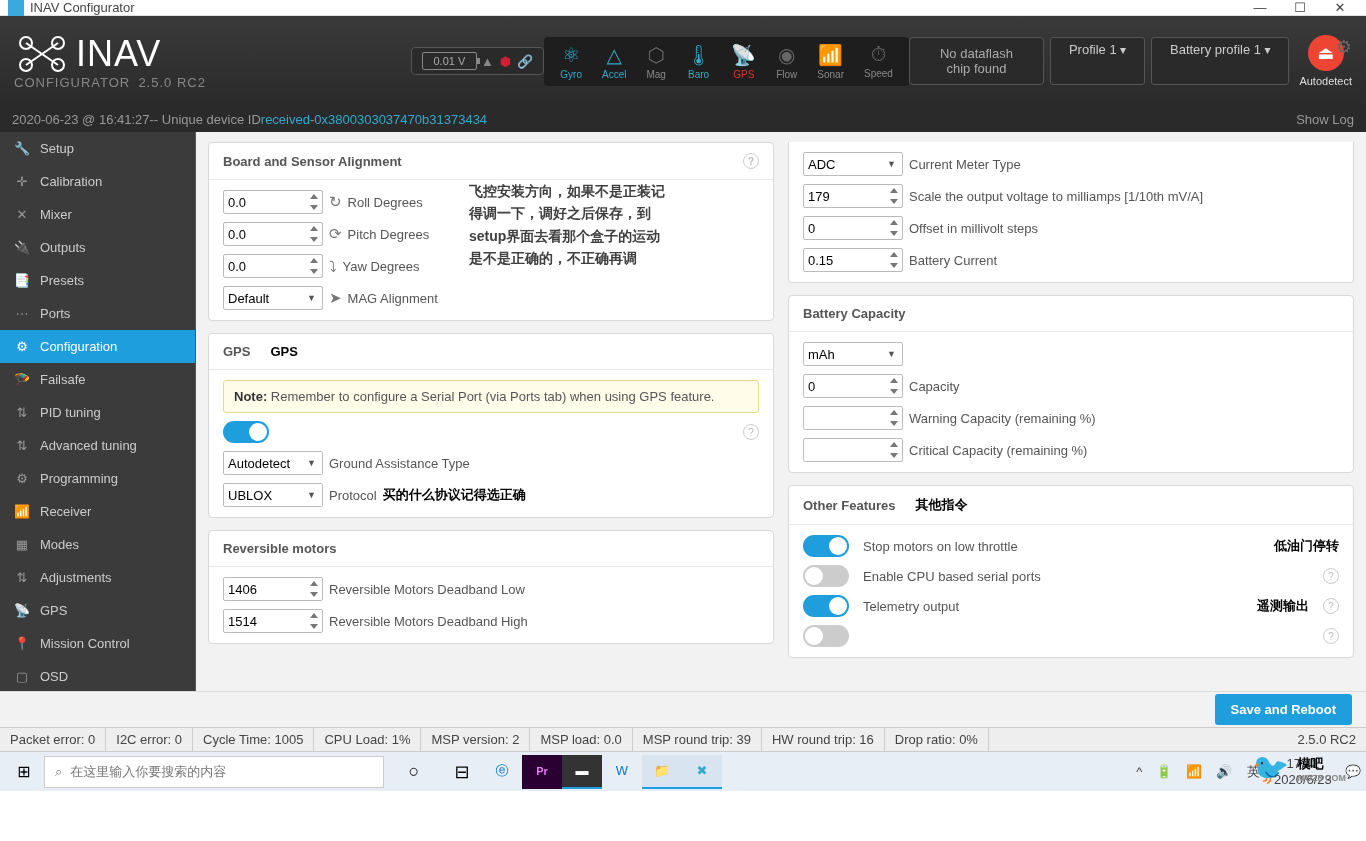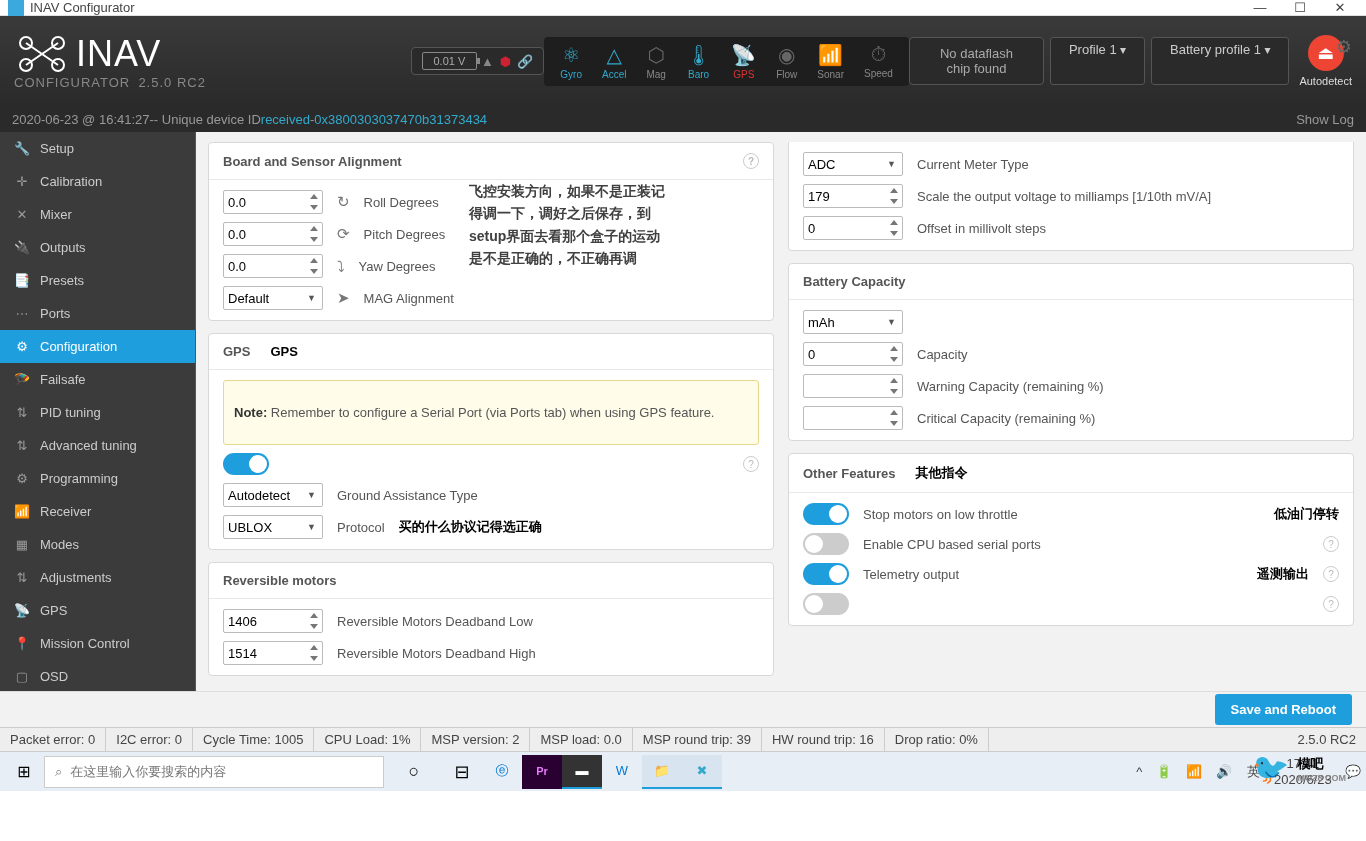--- a/index.html
+++ b/index.html
@@ -45,29 +45,29 @@
 .side-item{display:flex;align-items:center;gap:10px;padding:9px 14px;color:#ccc;cursor:pointer;font-size:13px}
 .side-item.active{background:#1f9ede;color:#fff}
 .side-ico{width:16px;text-align:center;color:#999}
 .side-item.active .side-ico{color:#fff}
 .content{flex:1;background:#f2f2f2;overflow-y:auto;padding:0 12px;display:flex;gap:14px;position:relative}
 .col{flex:1;display:flex;flex-direction:column;gap:12px;padding-top:10px}
 .panel{background:#fff;border:1px solid #d8d8d8;border-radius:4px}
 .panel-hd{padding:10px 14px;border-bottom:1px solid #e8e8e8;color:#555;font-weight:600;display:flex;align-items:center;gap:20px}
 .panel-bd{padding:10px 14px;display:flex;flex-direction:column;gap:8px}
 .help-q{margin-left:auto;color:#bbb;border:1px solid #ccc;border-radius:50%;width:16px;height:16px;display:inline-flex;align-items:center;justify-content:center;font-size:10px}
-.row{display:flex;align-items:center;gap:14px}
+.row{display:flex;align-items:center;gap:6px}
 .spin{width:100px;height:24px;border:1px solid #bbb;border-radius:2px;padding:0 4px;position:relative;display:flex;align-items:center}
 .spin:after{content:'';position:absolute;right:4px;top:3px;border-left:4px solid transparent;border-right:4px solid transparent;border-bottom:5px solid #777}
 .spin:before{content:'';position:absolute;right:4px;bottom:3px;border-left:4px solid transparent;border-right:4px solid transparent;border-top:5px solid #777}
 .sel{width:100px;height:24px;border:1px solid #bbb;border-radius:2px;padding:0 4px;display:flex;align-items:center;position:relative;background:#fff}
 .sel:after{content:'▼';position:absolute;right:6px;font-size:9px;color:#555}
 .lbl{color:#555}
 .rot-ico{color:#777;font-size:15px}
-.note-box{background:#fffdea;border:1px solid #e8d98a;border-radius:3px;padding:24px 10px;color:#555}
+.note-box{background:#fffdea;border:1px solid #e8d98a;border-radius:3px;padding:8px 10px;color:#555}
 .note-box b{color:#333}
 .switch{width:46px;height:22px;border-radius:11px;background:#1f9ede;position:relative}
 .switch:after{content:'';position:absolute;right:2px;top:2px;width:18px;height:18px;background:#fff;border-radius:50%}
 .switch.off{background:#ccc}
 .switch.off:after{left:2px;right:auto}
 .switch-row{display:flex;align-items:center;gap:14px}
 .switch-row .lbl{flex:1}
 .cn-note{position:absolute;color:#404040;font-weight:bold;font-size:14px;line-height:1.6}
 .bottom-bar{height:36px;background:#f2f2f2;border-top:1px solid #ddd;display:flex;align-items:center;justify-content:flex-end;padding:0 14px}
 .btn-primary{background:#1f9ede;color:#fff;padding:8px 16px;border-radius:3px;font-weight:600;cursor:pointer}
@@ -361,20 +361,26 @@
                 <span>179</span>
               </div>
               <span class="lbl">Scale the output voltage to milliamps [1/10th mV/A]</span>
             </div>
           <div class="row">
               <div class="spin">
                 <span>0</span>
               </div>
               <span class="lbl">Offset in millivolt steps</span>
             </div>
+          <div class="row">
+              <div class="spin">
+                <span>0.15</span>
+              </div>
+              <span class="lbl">Battery Current</span>
+            </div>
         </div>
       </div>
 
       <div class="panel">
         <div class="panel-hd">
             <span>Battery Capacity</span>
           </div>
         <div class="panel-bd">
           <div class="row">
               <div class="sel">

